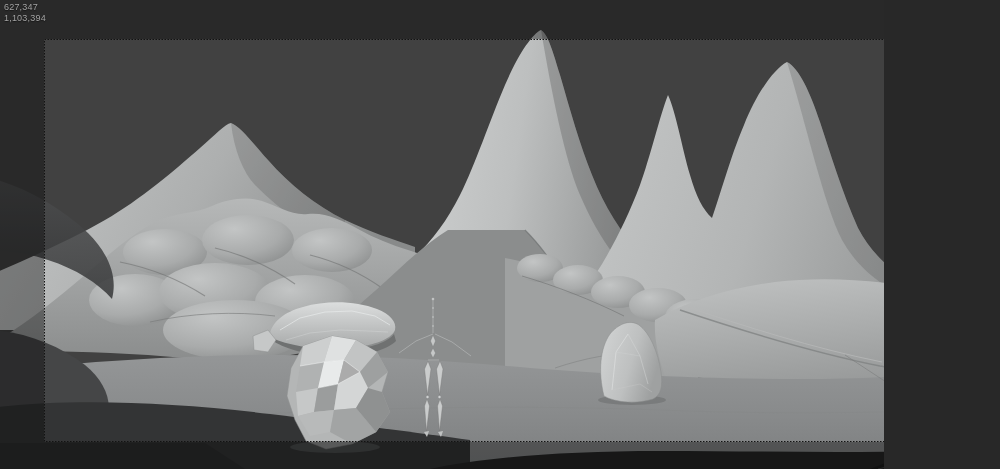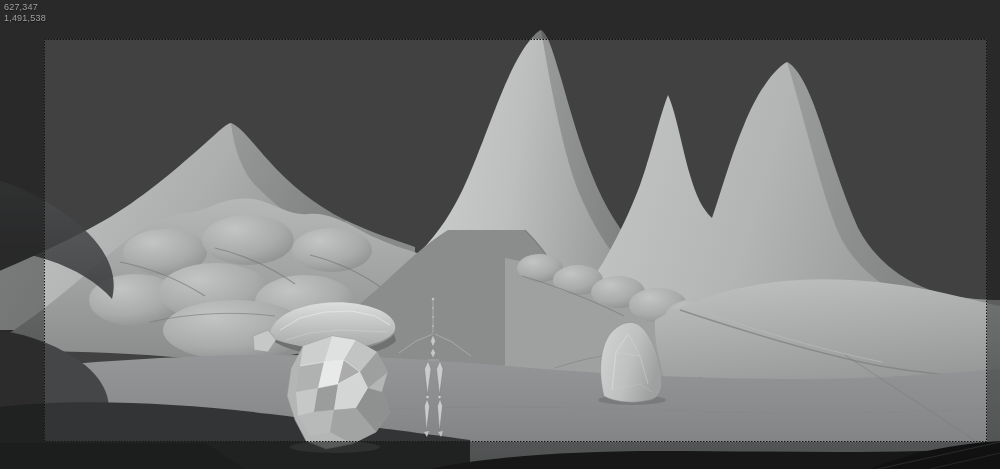--- a/index.html
+++ b/index.html
@@ -1,18 +1,18 @@
 <!DOCTYPE html>
 <html style="--sky: #414141; --passepartout: rgba(0,0,0,0.36); --statsText: #a3a3a3; --valleyFloor: #8b8d8d; --cameraBorder: #121212;"><head>
 <meta charset="utf-8">
 <style>
   html,body{margin:0;padding:0;background:#282828;}
   .stage{
     position:relative;
-    width:1000px;height:469px;
+    width:884px;height:469px;
     overflow:hidden;
     background:var(--sky,#414141);
     font-family:"Liberation Sans", sans-serif;
   }
   .stage svg{position:absolute;inset:0;display:block;}
   .stats{
     position:absolute;top:2px;left:4px;
     color:var(--statsText,#a3a3a3);
     font-size:9px;line-height:11px;
     letter-spacing:.2px;
@@ -198,16 +198,16 @@
     <line x1="930" y1="469" x2="1000" y2="453" stroke="#444545" stroke-width="0.8"></line>
   </g>
 
   <path class="pp" fill-rule="evenodd" d="M 0,0 H 1000 V 469 H 0 Z M 44,39 H 987 V 442 H 44 Z"></path>
 
   <rect class="frame" x="44.5" y="39.5" width="942" height="402" fill="none" stroke-width="1" stroke-dasharray="1.5 1.5"></rect>
 </svg>
 
   <div class="stats">
     <div>627,347</div>
-    <div>1,491,538</div>
+    <div>1,103,394</div>
   </div>
 
 </div>
 
 </body></html>

